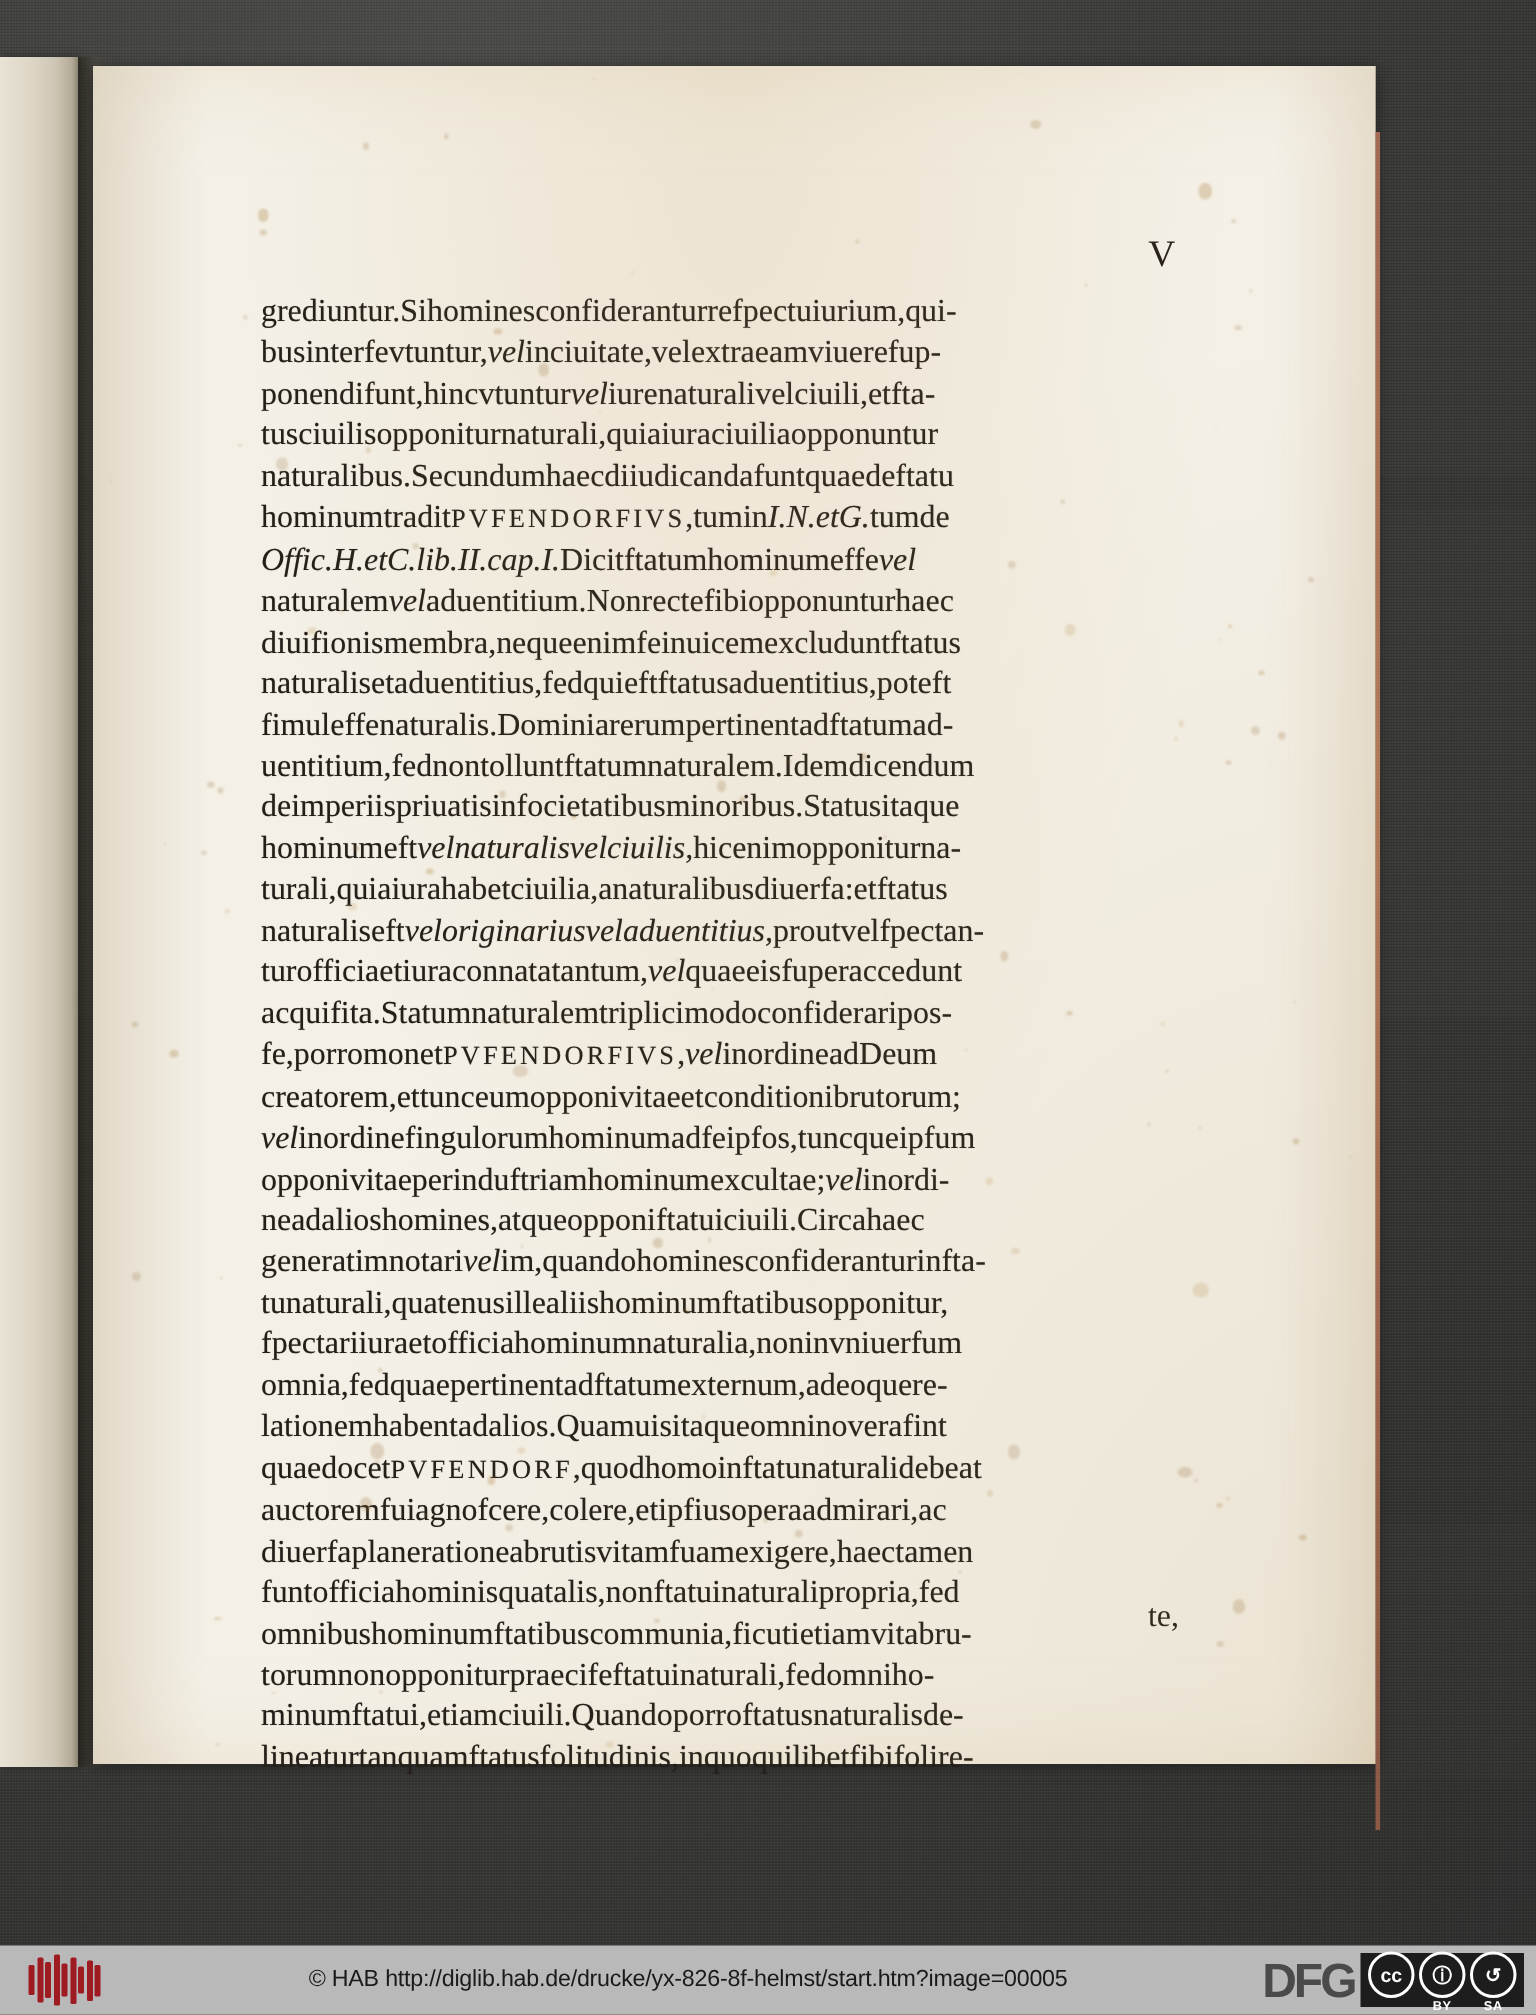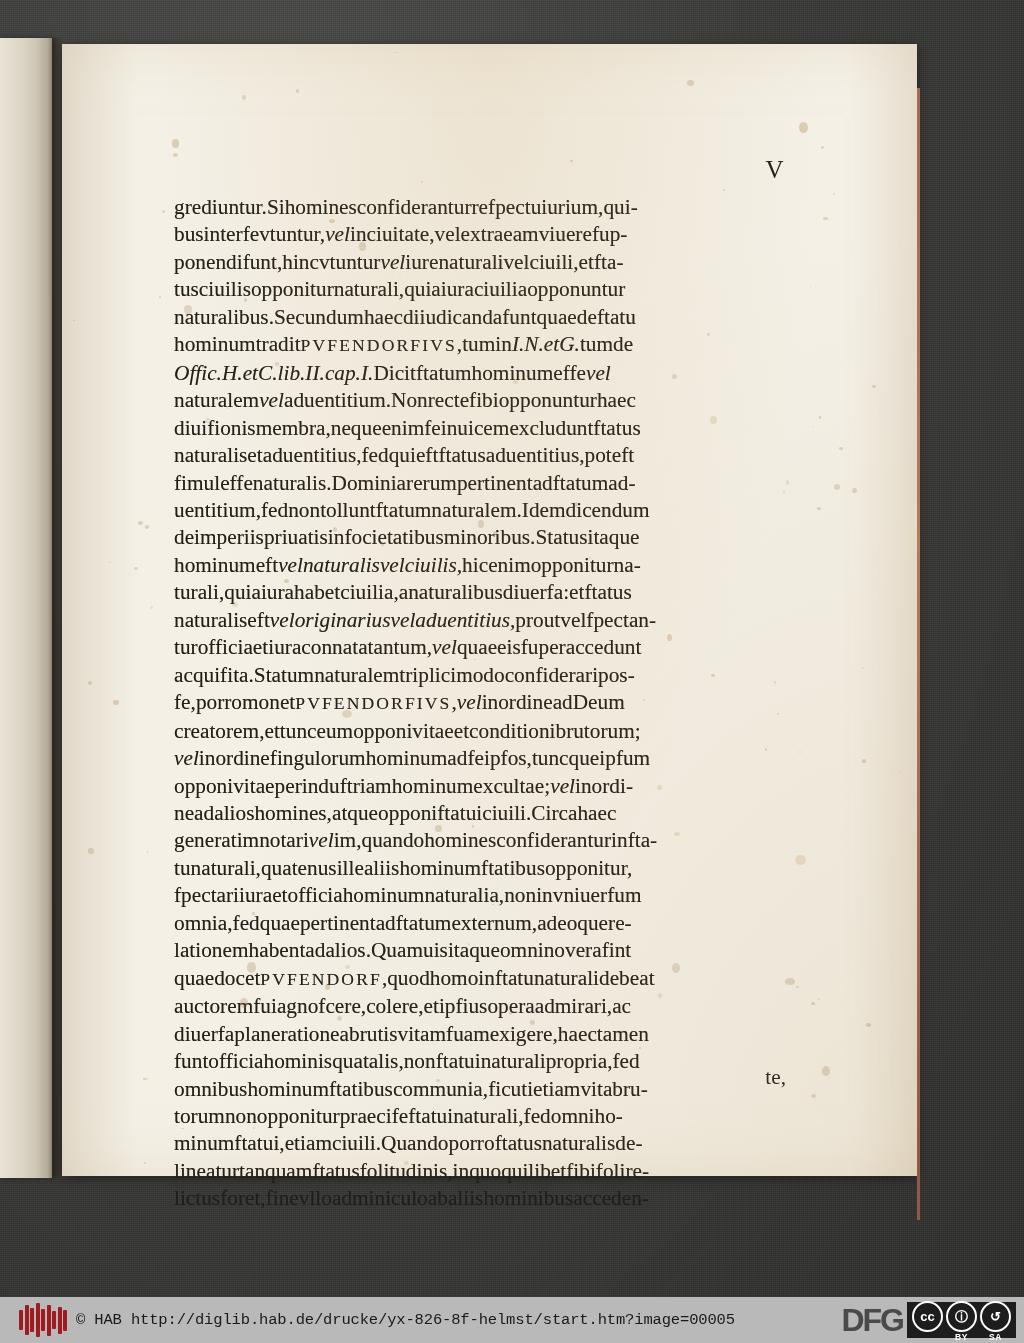--- a/index.html
+++ b/index.html
@@ -93,22 +93,22 @@
     background:#b9b9b9;
     display:flex;align-items:center;
     font-family:"Liberation Sans", sans-serif;
   }
   .hab-logo{
     position:relative;width:66px;height:40px;margin-left:10px;flex:none;
     display:flex;align-items:center;justify-content:center;gap:1.5px;
   }
   .hab-logo i{display:block;width:4px;background:#9e1b22;border-radius:1px;font-style:normal;}
   .footer-url{
-    flex:1;font-size:15.5px;color:#1a1a1a;
-    letter-spacing:-.15px;white-space:nowrap;font-family:Liberation Mono, monospace;
+    flex:1;text-align:center;font-size:15.5px;color:#1a1a1a;
+    letter-spacing:-.15px;white-space:nowrap;
   }
   .dfg{
     flex:none;font-family:"Liberation Sans", sans-serif;
     font-weight:bold;font-size:32px;letter-spacing:-2px;color:#4a4a4a;
     margin-right:4px;line-height:1;
   }
   .cc-badge{
     flex:none;display:flex;align-items:center;gap:3px;
     background:#1d1d1d;padding:3px 5px 1px 5px;margin-right:8px;height:36px;box-sizing:border-box;
   }
@@ -166,21 +166,20 @@
         <div class="ln"><span>omnia,</span><span></span><span>fed</span><span>quae</span><span>pertinent</span><span>ad</span><span>ftatum</span><span>externum,</span><span></span><span>adeoque</span><span>re-</span></div>
         <div class="ln"><span>lationem</span><span>habent</span><span>ad</span><span>alios.</span><span></span><span></span><span>Quamuis</span><span>itaque</span><span>omnino</span><span>vera</span><span>fint</span></div>
         <div class="ln"><span>quae</span><span>docet</span><span><span class="sc">PVFENDORF</span>,</span><span>quod</span><span>homo</span><span>in</span><span>ftatu</span><span>naturali</span><span>debeat</span></div>
         <div class="ln"><span>auctorem</span><span>fui</span><span>agnofcere,</span><span></span><span>colere,</span><span></span><span>et</span><span>ipfius</span><span>opera</span><span>admirari</span><span>,</span><span>ac</span></div>
         <div class="ln"><span>diuerfa</span><span>plane</span><span>ratione</span><span>a</span><span>brutis</span><span>vitam</span><span>fuam</span><span>exigere,</span><span></span><span>haec</span><span>tamen</span></div>
         <div class="ln"><span>funt</span><span>officia</span><span>hominis</span><span>qua</span><span>talis,</span><span>non</span><span>ftatui</span><span>naturali</span><span>propria</span><span>,</span><span>fed</span></div>
         <div class="ln"><span>omnibus</span><span>hominum</span><span>ftatibus</span><span>communia,</span><span>ficuti</span><span>etiam</span><span>vita</span><span>bru-</span></div>
         <div class="ln"><span>torum</span><span>non</span><span>opponitur</span><span>praecife</span><span>ftatui</span><span>naturali,</span><span></span><span>fed</span><span>omni</span><span>ho-</span></div>
         <div class="ln"><span>minum</span><span>ftatui,</span><span>etiam</span><span>ciuili.</span><span>Quando</span><span>porro</span><span>ftatus</span><span>naturalis</span><span>de-</span></div>
         <div class="ln"><span>lineatur</span><span>tanquam</span><span>ftatus</span><span>folitudinis,</span><span>in</span><span>quo</span><span>quilibet</span><span>fibi</span><span>foli</span><span>re-</span></div>
-        <div class="ln"><span>lictus</span><span>foret,</span><span>fine</span><span>vllo</span><span>adminiculo</span><span>ab</span><span>aliis</span><span>hominibus</span><span>acceden-</span></div>
       </div>
 
     <div class="catch">te,</div>
   <div class="fox" style="width: 5.92939px; height: 5.46713px; left: 772.444px; top: 440.42px; background: rgba(140, 100, 50, 0.2);"></div>
       <div class="fox" style="width: 1.96658px; height: 2.31872px; left: 201.263px; top: 1049.85px; background: rgba(140, 100, 50, 0.2);"></div>
       <div class="fox" style="width: 3.39664px; height: 3.59197px; left: 99.7959px; top: 165.851px; background: rgba(140, 100, 50, 0.2);"></div>
       <div class="fox" style="width: 4.81656px; height: 4.17587px; left: 748.692px; top: 1049.53px; background: rgba(140, 100, 50, 0.2);"></div>
       <div class="fox" style="width: 6.1506px; height: 7.5155px; left: 416.26px; top: 476.127px; background: rgba(150, 108, 54, 0.24);"></div>
       <div class="fox" style="width: 1.93744px; height: 1.4914px; left: 164.706px; top: 363.067px; background: rgba(186, 146, 80, 0.22);"></div>
       <div class="fox" style="width: 4.78544px; height: 3.58349px; left: 804.184px; top: 979.074px; background: rgba(170, 125, 62, 0.3);"></div>

